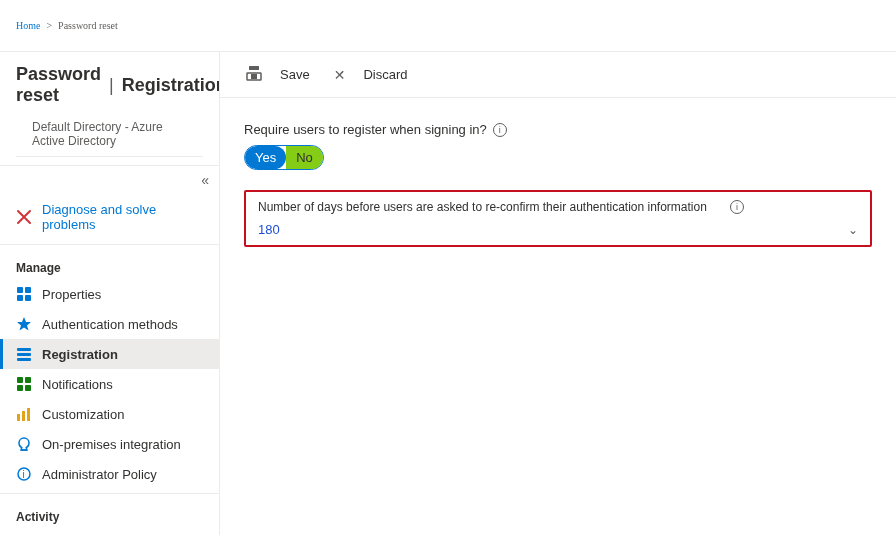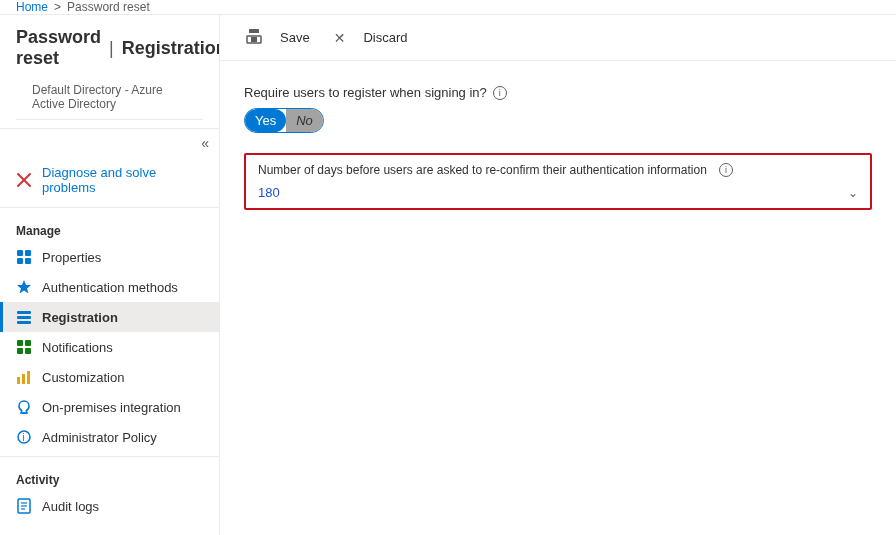--- a/index.html
+++ b/index.html
@@ -1,18 +1,18 @@
 <!DOCTYPE html>
 <html><head>
   <meta charset="utf-8">
   <style>
     * { box-sizing: border-box; margin: 0; padding: 0; }
     body { font-family: 'Segoe UI', Tahoma, Geneva, Verdana, sans-serif; font-size: 13px; color: #323130; background: #fff; display: flex; flex-direction: column; height: 535px; overflow: hidden; }
 
-    .top-bar { background: #fff; border-bottom: 1px solid #edebe9; padding: 0 16px; display: flex; align-items: center; gap: 6px; font-size: 12px; color: #0078d4; }
+    .top-bar { background: #fff; border-bottom: 1px solid #edebe9; padding: 20px 16px; display: flex; align-items: center; gap: 6px; font-size: 10px; color: #0078d4; font-family: Liberation Serif, serif; }
 
     .main-container { display: flex; flex: 1; overflow: hidden; }
 
     
     .sidebar { width: 220px; min-width: 220px; background: #fff; border-right: 1px solid #edebe9; overflow-y: auto; display: flex; flex-direction: column; padding-bottom: 12px; }
 
     .page-header { padding: 12px 16px 8px 16px; border-bottom: 1px solid #edebe9; }
     .page-header .page-title { font-size: 18px; font-weight: 600; color: #323130; display: flex; align-items: center; gap: 8px; }
     .page-header .subtitle { font-size: 12px; color: #605e5c; margin-top: 2px; }
 
@@ -38,24 +38,24 @@
 
     .content-body { flex: 1; padding: 24px 24px; overflow-y: auto; }
 
     .require-section { margin-bottom: 20px; }
     .require-label { display: flex; align-items: center; gap: 6px; font-size: 13px; color: #323130; margin-bottom: 8px; }
     .info-icon { width: 14px; height: 14px; border-radius: 50%; border: 1px solid #605e5c; display: inline-flex; align-items: center; justify-content: center; font-size: 9px; color: #605e5c; cursor: pointer; flex-shrink: 0; }
 
     .toggle-group { display: flex; align-items: center; border: 1px solid #0078d4; border-radius: 20px; overflow: hidden; width: fit-content; }
     .toggle-option { padding: 4px 10px; font-size: 13px; cursor: pointer; }
     .toggle-option.selected { background: #0078d4; color: #fff; border-radius: 18px; }
-    .toggle-option.unselected { background: #a3a3a3; color: #323130; font-style: italic; }
+    .toggle-option.unselected { background: #84cc16; color: #323130; }
 
     .days-section { border: 2px solid #c50f1f; border-radius: 2px; padding: 8px 12px; max-width: 660px; }
-    .days-label { display: flex; align-items: flex-start; gap: 12px; font-size: 12px; color: #323130; margin-bottom: 8px; }
+    .days-label { display: flex; align-items: flex-start; gap: 23px; font-size: 12px; color: #323130; margin-bottom: 8px; }
     .days-value { font-size: 13px; color: #1d4ed8; flex: 1; }
     .chevron-down { color: #605e5c; font-size: 12px; cursor: pointer; margin-left: auto; }
     .days-input-row { display: flex; align-items: center; width: 100%; }
 
     
     .icon-diagnose { color: #d13438; font-size: 14px; }
 
     .save-icon { color: #605e5c; }
     .discard-icon { color: #605e5c; }
 

